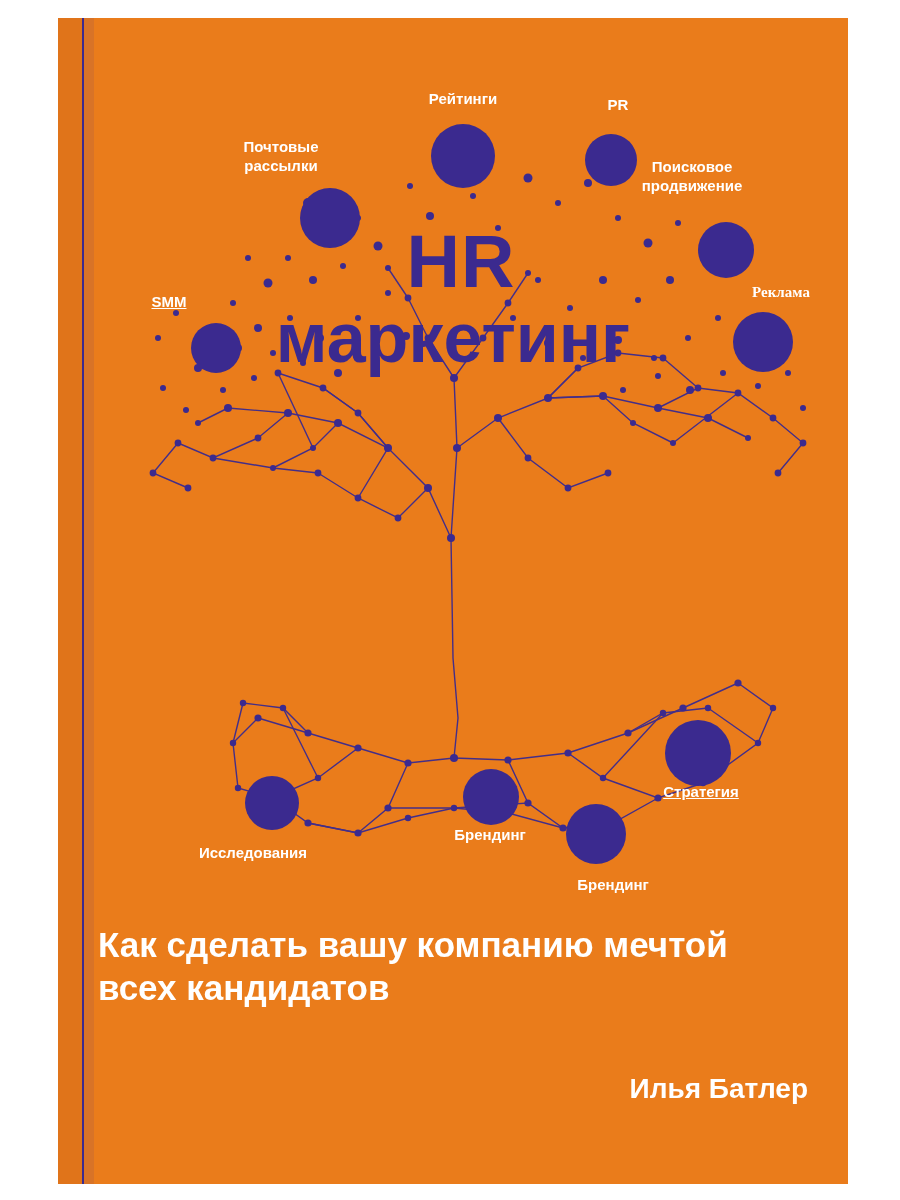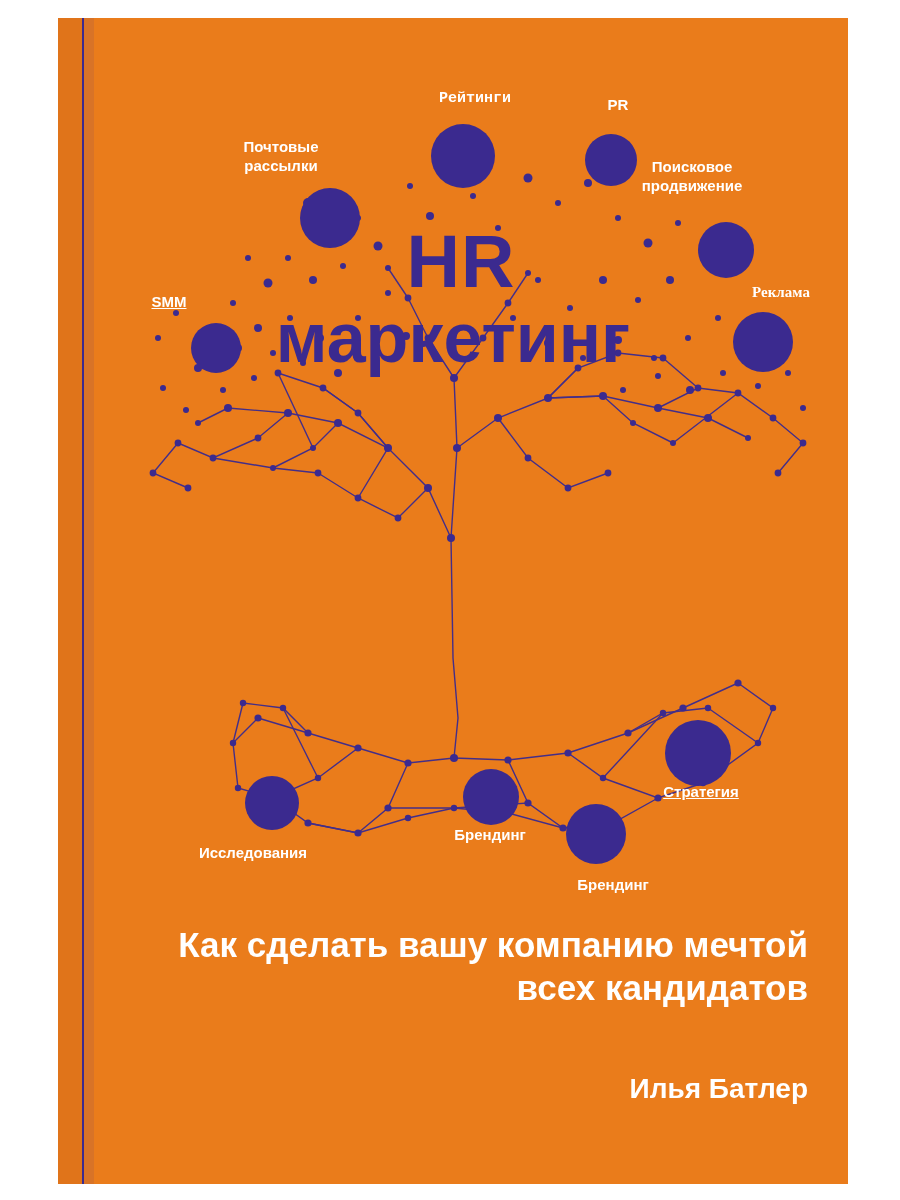--- a/index.html
+++ b/index.html
@@ -93,21 +93,21 @@
     white-space: pre-line;
     text-align: center;
   }
 
   
   .subtitle {
     position: absolute;
     left: 40px;
     top: 906px;
     width: 710px;
-    text-align: right;
+    text-align: left;
     color: #ffffff;
     font-size: 35px;
     font-weight: bold;
     line-height: 1.22;
     z-index: 6;
   }
   .author {
     position: absolute;
     left: 40px;
     top: 1055px;
@@ -335,21 +335,21 @@
         <circle cx="214" cy="785" r="27"></circle>
         <circle cx="538" cy="816" r="30"></circle>
       </g>
     </svg>
 
     <div class="title-block">
       <div class="title-line1">HR</div>
       <div class="title-line2">маркетинг</div>
     </div>
 
-    <div class="kw" style="left:357px; top:72px; width:120px;font-family:Liberation Mono, monospace;">Рейтинги</div>
+    <div class="kw" style="left:345px; top:72px; width:120px;">Рейтинги</div>
     <div class="kw" style="left:530px; top:78px; width:60px;">PR</div>
     <div class="kw" style="left:158px; top:120px; width:130px;">Почтовые
 рассылки</div>
     <div class="kw" style="left:554px; top:140px; width:160px;">Поисковое
 продвижение</div>
     <div class="kw" style="left:76px; top:275px; width:70px;text-decoration:underline;">SMM</div>
     <div class="kw" style="left:668px; top:265px; width:110px;font-family:Liberation Serif, serif;">Реклама</div>
     <div class="kw" style="left:578px; top:765px; width:130px;text-decoration:underline;">Стратегия</div>
     <div class="kw" style="left:372px; top:808px; width:120px;">Брендинг</div>
     <div class="kw" style="left:110px; top:826px; width:170px;">Исследования</div>

